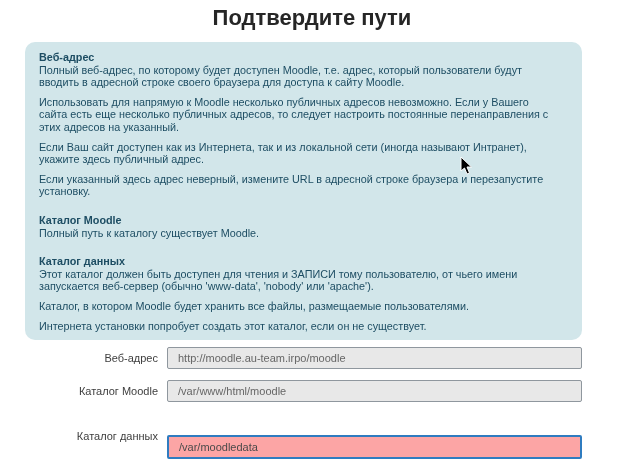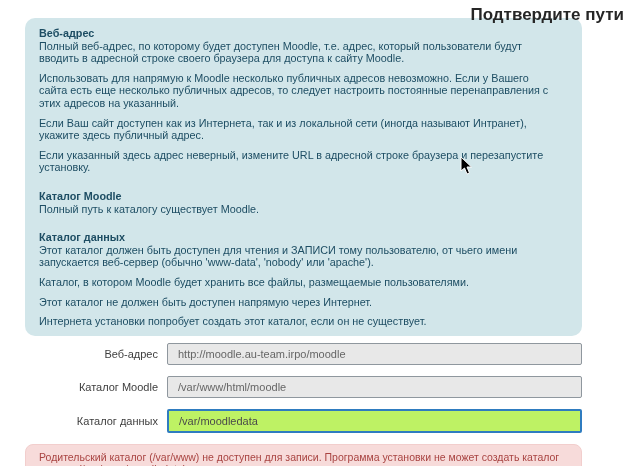--- a/index.html
+++ b/index.html
@@ -4,26 +4,26 @@
 <style>
   * { margin:0; padding:0; box-sizing:border-box; }
   html,body { width:624px; height:466px; }
   body {
     font-family:"Liberation Sans", sans-serif;
     background:#ffffff;
     position:relative;
     overflow:hidden;
   }
   .page-title {
-    text-align:right;
-    font-size:17px;
+    text-align:center;
+    font-size:22px;
     font-weight:bold;
     color:#262626;
     padding-top:5px;
-    height:18px;
+    height:42px;
   }
   .container { width:557px; margin-left:25px; }
   .info-panel {
     background:#d2e6ea;
     border-radius:10px;
     padding:9px 14px 8px 14px;
     color:#1d4d63;
     font-size:10.8px;
     line-height:12.6px;
   }
@@ -52,24 +52,25 @@
     border:1px solid #8f979e;
     border-radius:2px;
     background:#e8e8e8;
     color:#666;
     font-family:"Liberation Sans", sans-serif;
     font-size:11px;
     padding:0 10px;
     outline:none;
   }
   .form-input.focused {
-    background:#bef264;
+    background:#fca5a5;
     border:2px solid #2f7cc0;
     color:#4a4a4a;
     height:24px;
+    margin-top:22px;
   }
   .error-box {
     margin-top:6px;
     background:#f7dbda;
     border:1px solid #f2cecd;
     border-radius:8px;
     color:#a94442;
     font-size:10.5px;
     padding:6px 13px;
   }
@@ -98,21 +99,20 @@
       <p>Если указанный здесь адрес неверный, измените URL в адресной строке браузера и перезапустите установку.</p>
     </div>
     <div class="info-section">
       <div class="section-heading">Каталог Moodle</div>
       <p>Полный путь к каталогу существует Moodle.</p>
     </div>
     <div class="info-section">
       <div class="section-heading">Каталог данных</div>
       <p>Этот каталог должен быть доступен для чтения и ЗАПИСИ тому пользователю, от чьего имени запускается веб-сервер (обычно 'www-data', 'nobody' или 'apache').</p>
       <p>Каталог, в котором Moodle будет хранить все файлы, размещаемые пользователями.</p>
-      <p>Этот каталог не должен быть доступен напрямую через Интернет.</p>
       <p>Интернета установки попробует создать этот каталог, если он не существует.</p>
     </div>
   </div>
 
   <div class="form-area">
     <div class="form-row">
       <label class="form-label">Веб-адрес</label>
       <input class="form-input" type="text" readonly="" value="http://moodle.au-team.irpo/moodle" style="">
     </div>
     <div class="form-row">

